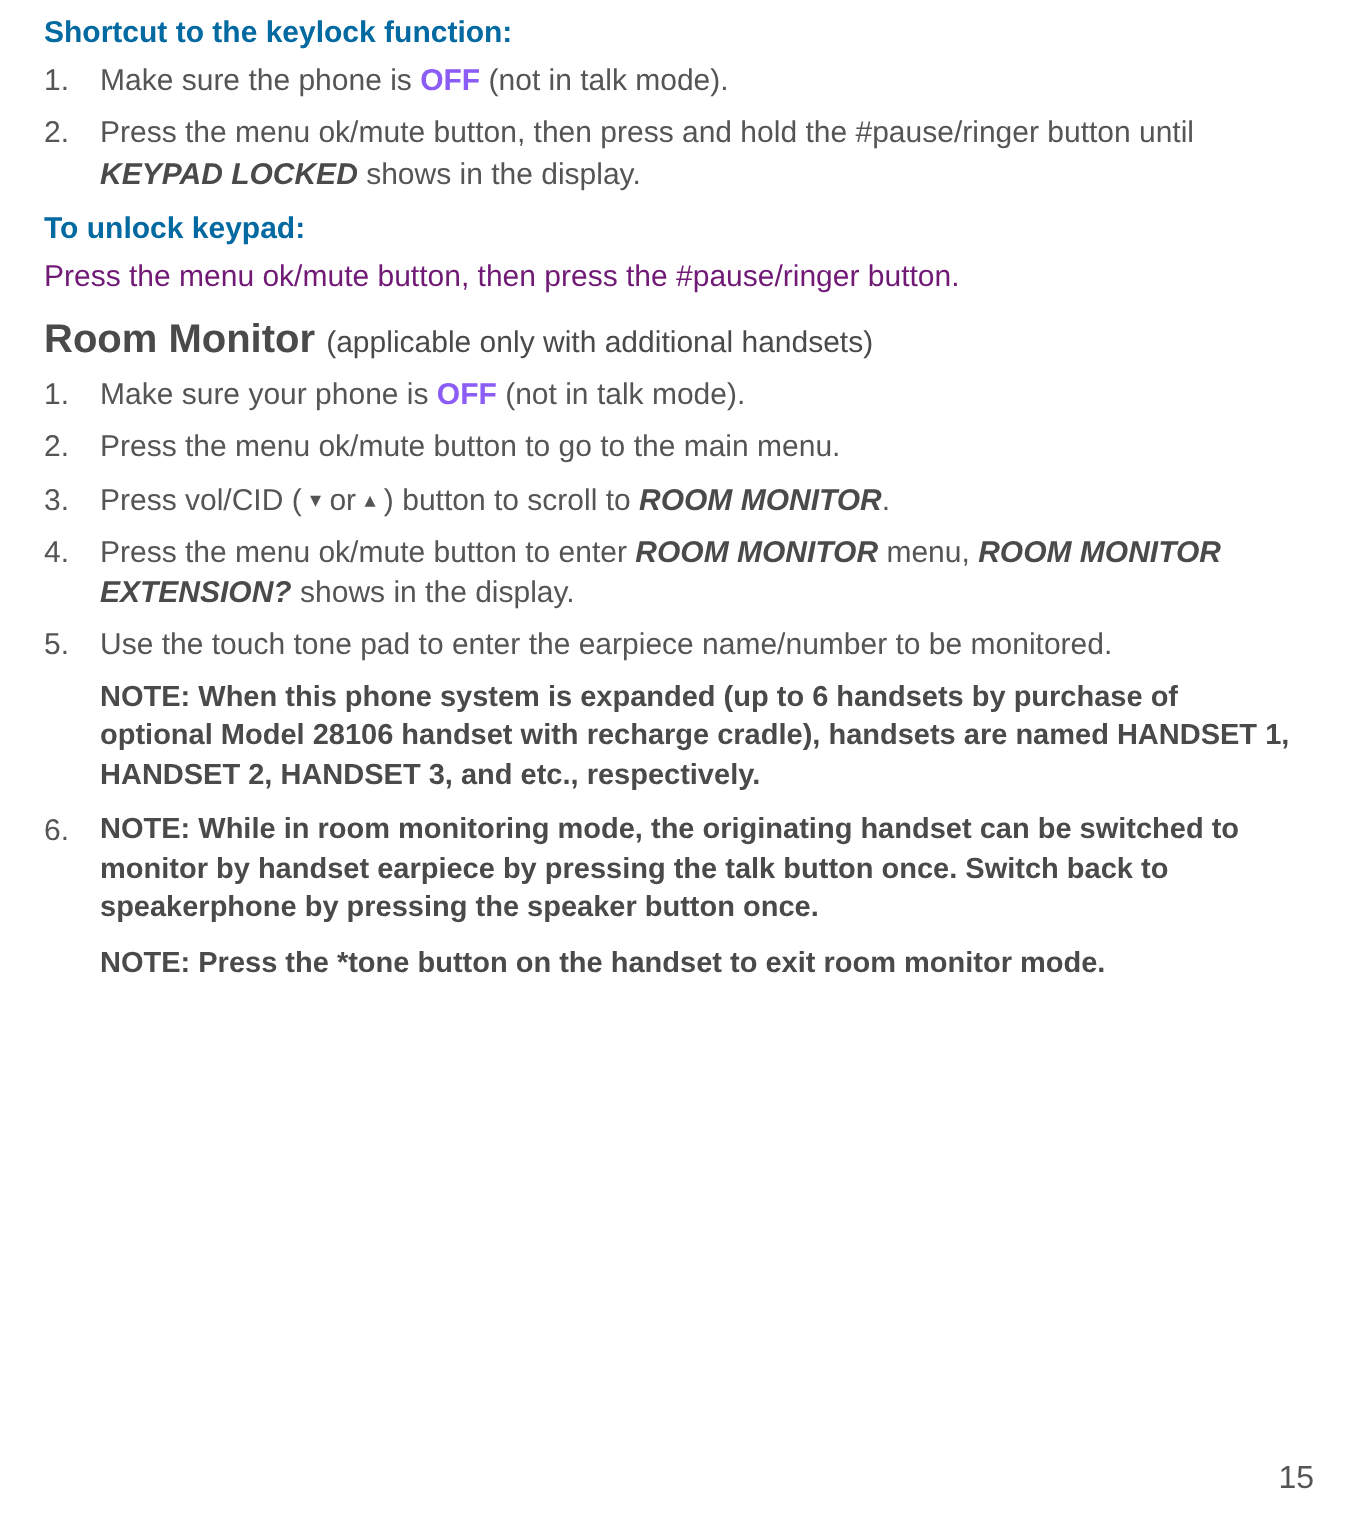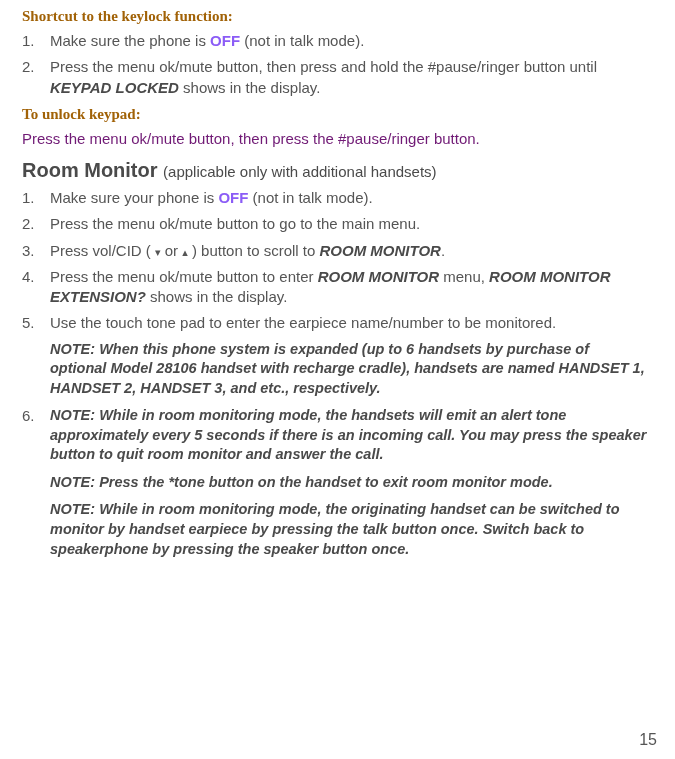--- a/index.html
+++ b/index.html
@@ -11,25 +11,24 @@
       width: 675px;
       height: 759px;
       background: #ffffff;
       font-family: Arial, Helvetica, sans-serif;
       color: #555555;
       padding: 8px 28px 8px 22px;
       position: relative;
     }
     .heading-bold {
       font-weight: bold;
-      color: #a16207;
+      color: #0369a1;
       font-size: 15px;
       margin-bottom: 6px;
       margin-top: 8px;
-      font-family: Liberation Serif, serif;
     }
     .first-heading {
       margin-top: 0;
     }
     ol {
       list-style: none;
       counter-reset: item;
       margin: 0;
       padding: 0;
     }
@@ -77,21 +76,20 @@
       color: #4a4a4a;
     }
     .note-block {
       font-weight: bold;
       color: #4a4a4a;
       font-size: 14.5px;
       line-height: 1.35;
       padding-left: 28px;
       margin-top: 4px;
       margin-bottom: 8px;
-      font-style: italic;
     }
     .page-number {
       position: absolute;
       bottom: 10px;
       right: 18px;
       font-size: 16px;
       color: #555555;
     }
     .arrow {
       font-size: 11px;
@@ -129,19 +127,18 @@
     <span>Press vol/CID ( </span><span class="arrow">▾</span><span> or </span><span class="arrow">▴</span><span> ) button to scroll to </span><span class="bold-italic">ROOM MONITOR</span><span>.</span>
   </li>
   <li>
     <span>Press the menu ok/mute button to enter </span><span class="bold-italic">ROOM MONITOR</span><span> menu, </span><span class="bold-italic">ROOM MONITOR EXTENSION?</span><span> shows in the display.</span>
   </li>
   <li>
     <span>Use the touch tone pad to enter the earpiece name/number to be monitored.</span>
     <div class="note-block" style="padding-left:0; margin-top:6px;">NOTE: When this phone system is expanded (up to 6 handsets by purchase of optional Model 28106 handset with recharge cradle), handsets are named HANDSET 1, HANDSET 2, HANDSET 3, and etc., respectively.</div>
   </li>
   <li>
-    <div class="note-block" style="padding-left:0;">NOTE: While in room monitoring mode, the handsets will emit an alert tone approximately every 5 seconds if there is an incoming call. You may press the speaker button to quit room monitor and answer the call.</div>
+    <div class="note-block" style="padding-left:0;">NOTE: While in room monitoring mode, the originating handset can be switched to monitor by handset earpiece by pressing the talk button once. Switch back to speakerphone by pressing the speaker button once.</div>
     <div class="note-block" style="padding-left:0;">NOTE: Press the *tone button on the handset to exit room monitor mode.</div>
-    <div class="note-block" style="padding-left:0;">NOTE: While in room monitoring mode, the originating handset can be switched to monitor by handset earpiece by pressing the talk button once. Switch back to speakerphone by pressing the speaker button once.</div>
   </li>
 </ol>
 
 <div class="page-number">15</div>
 
 </body></html>

